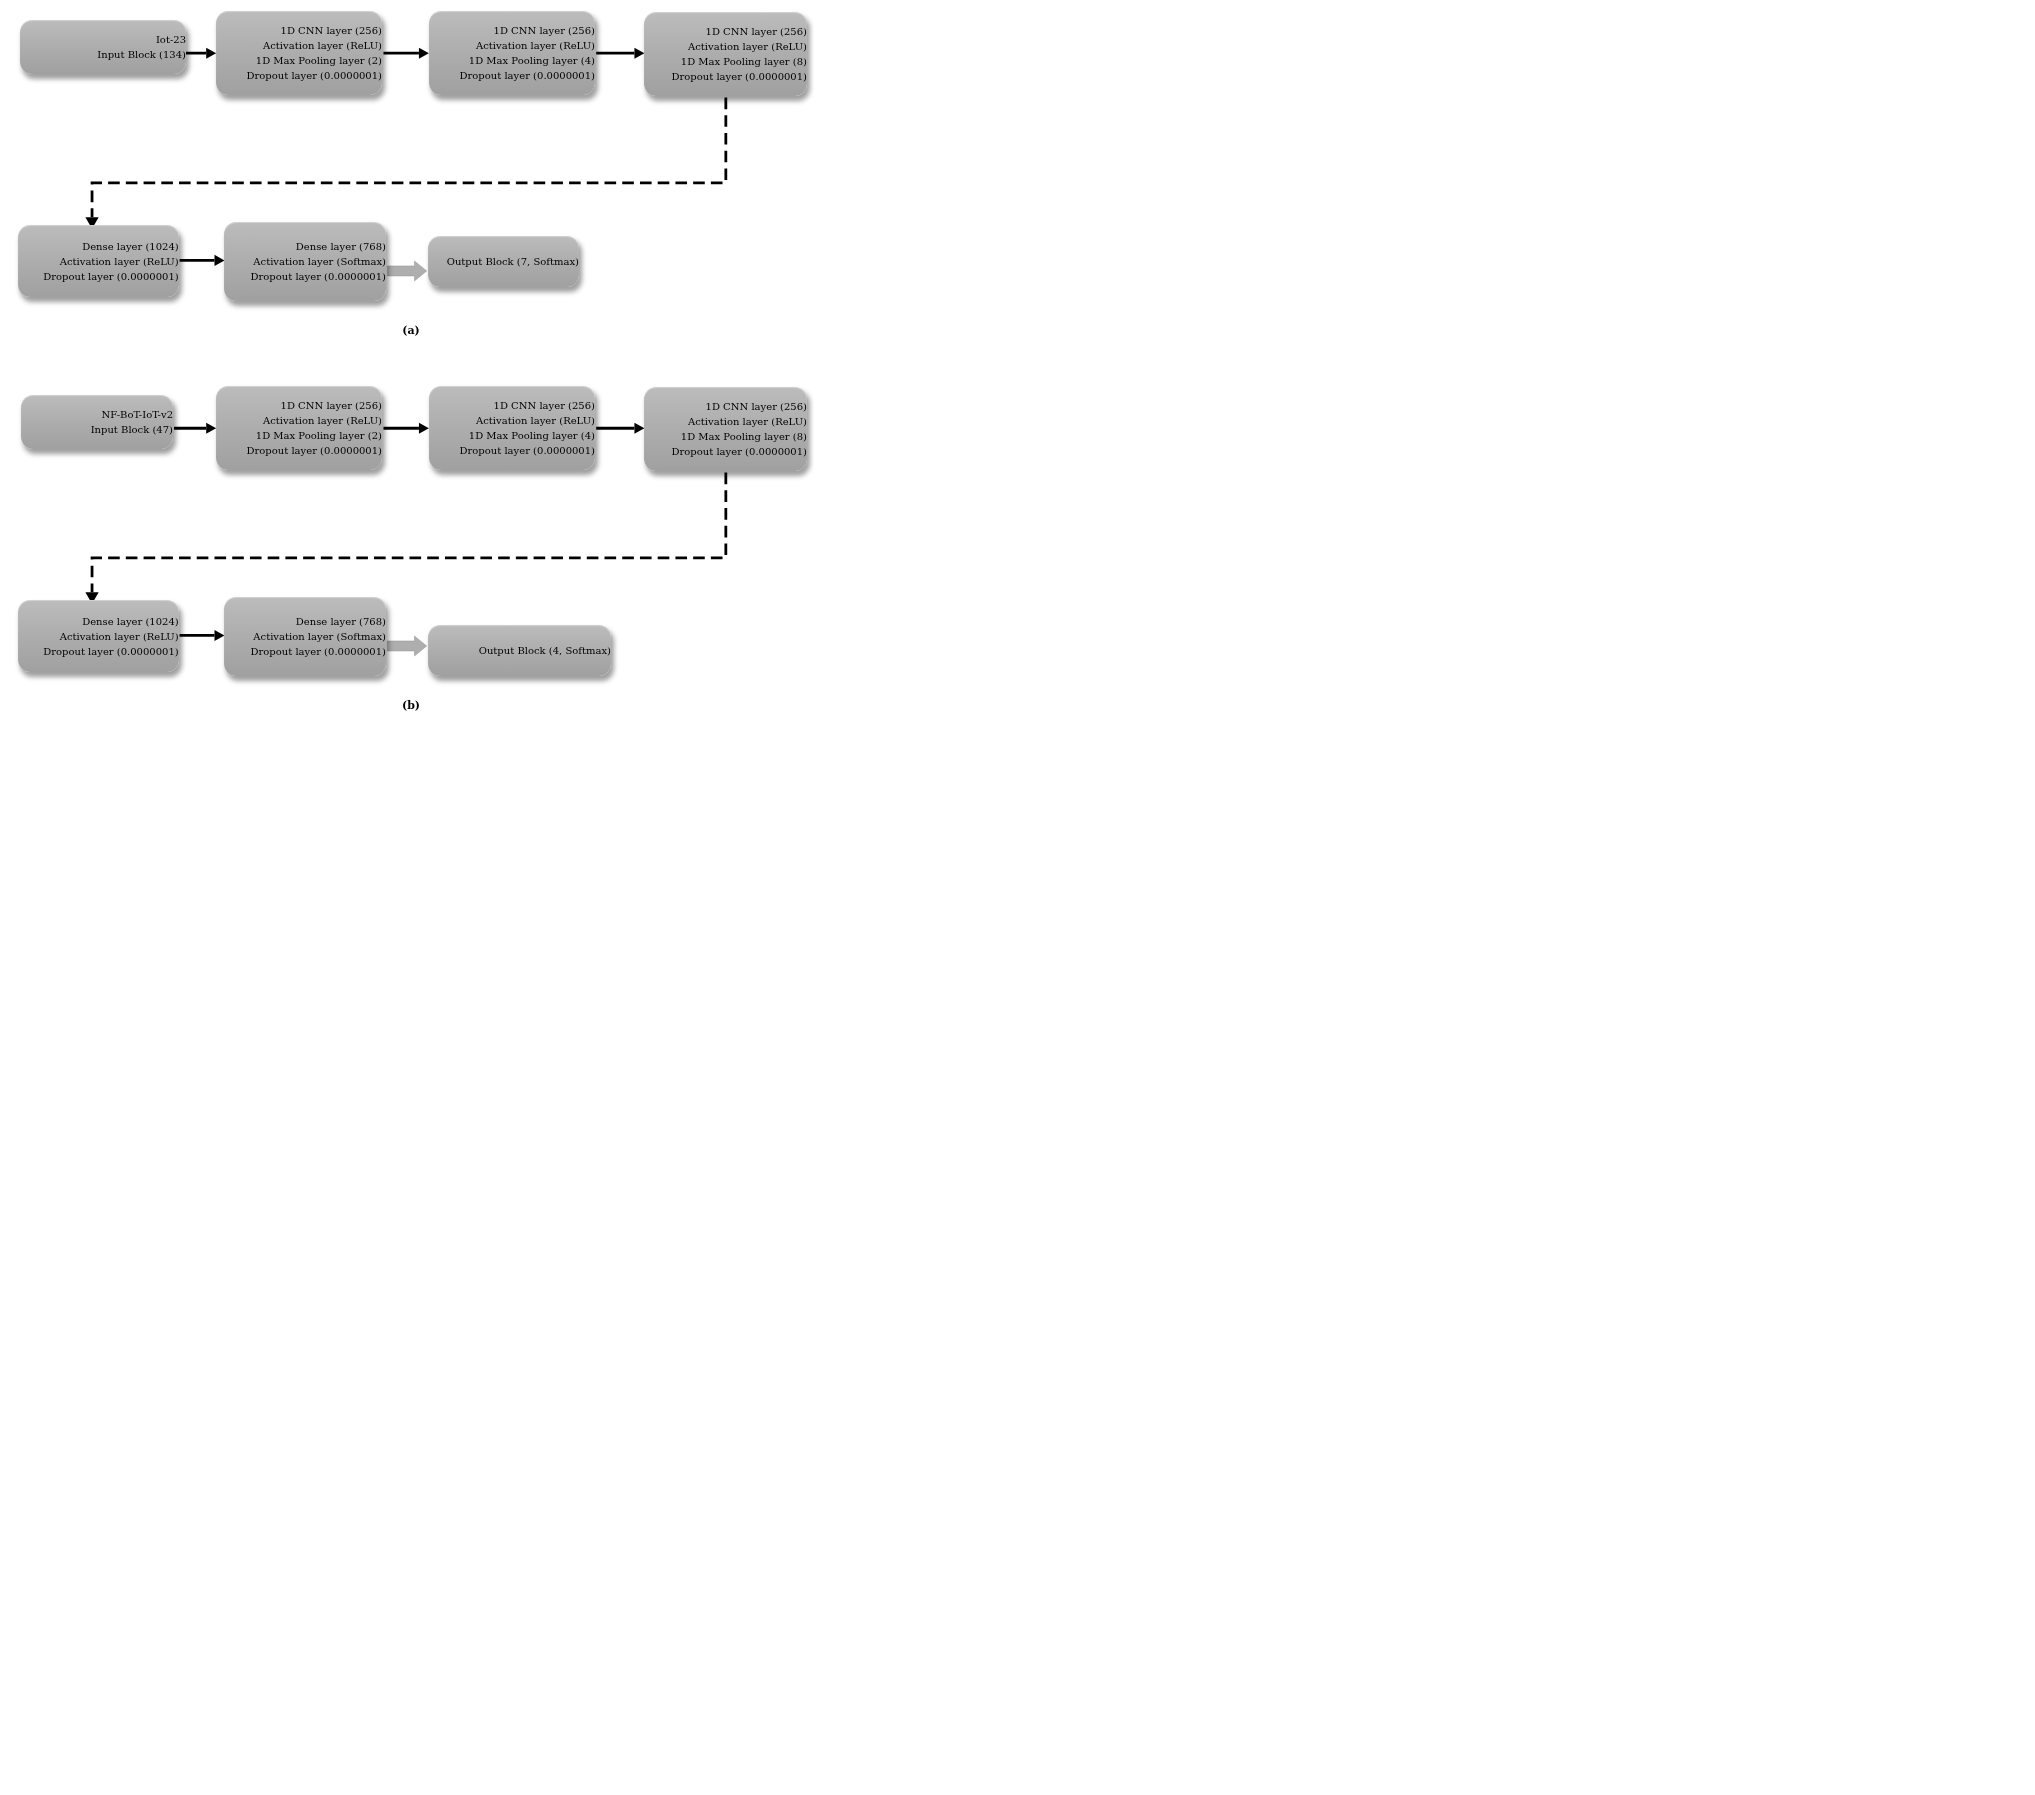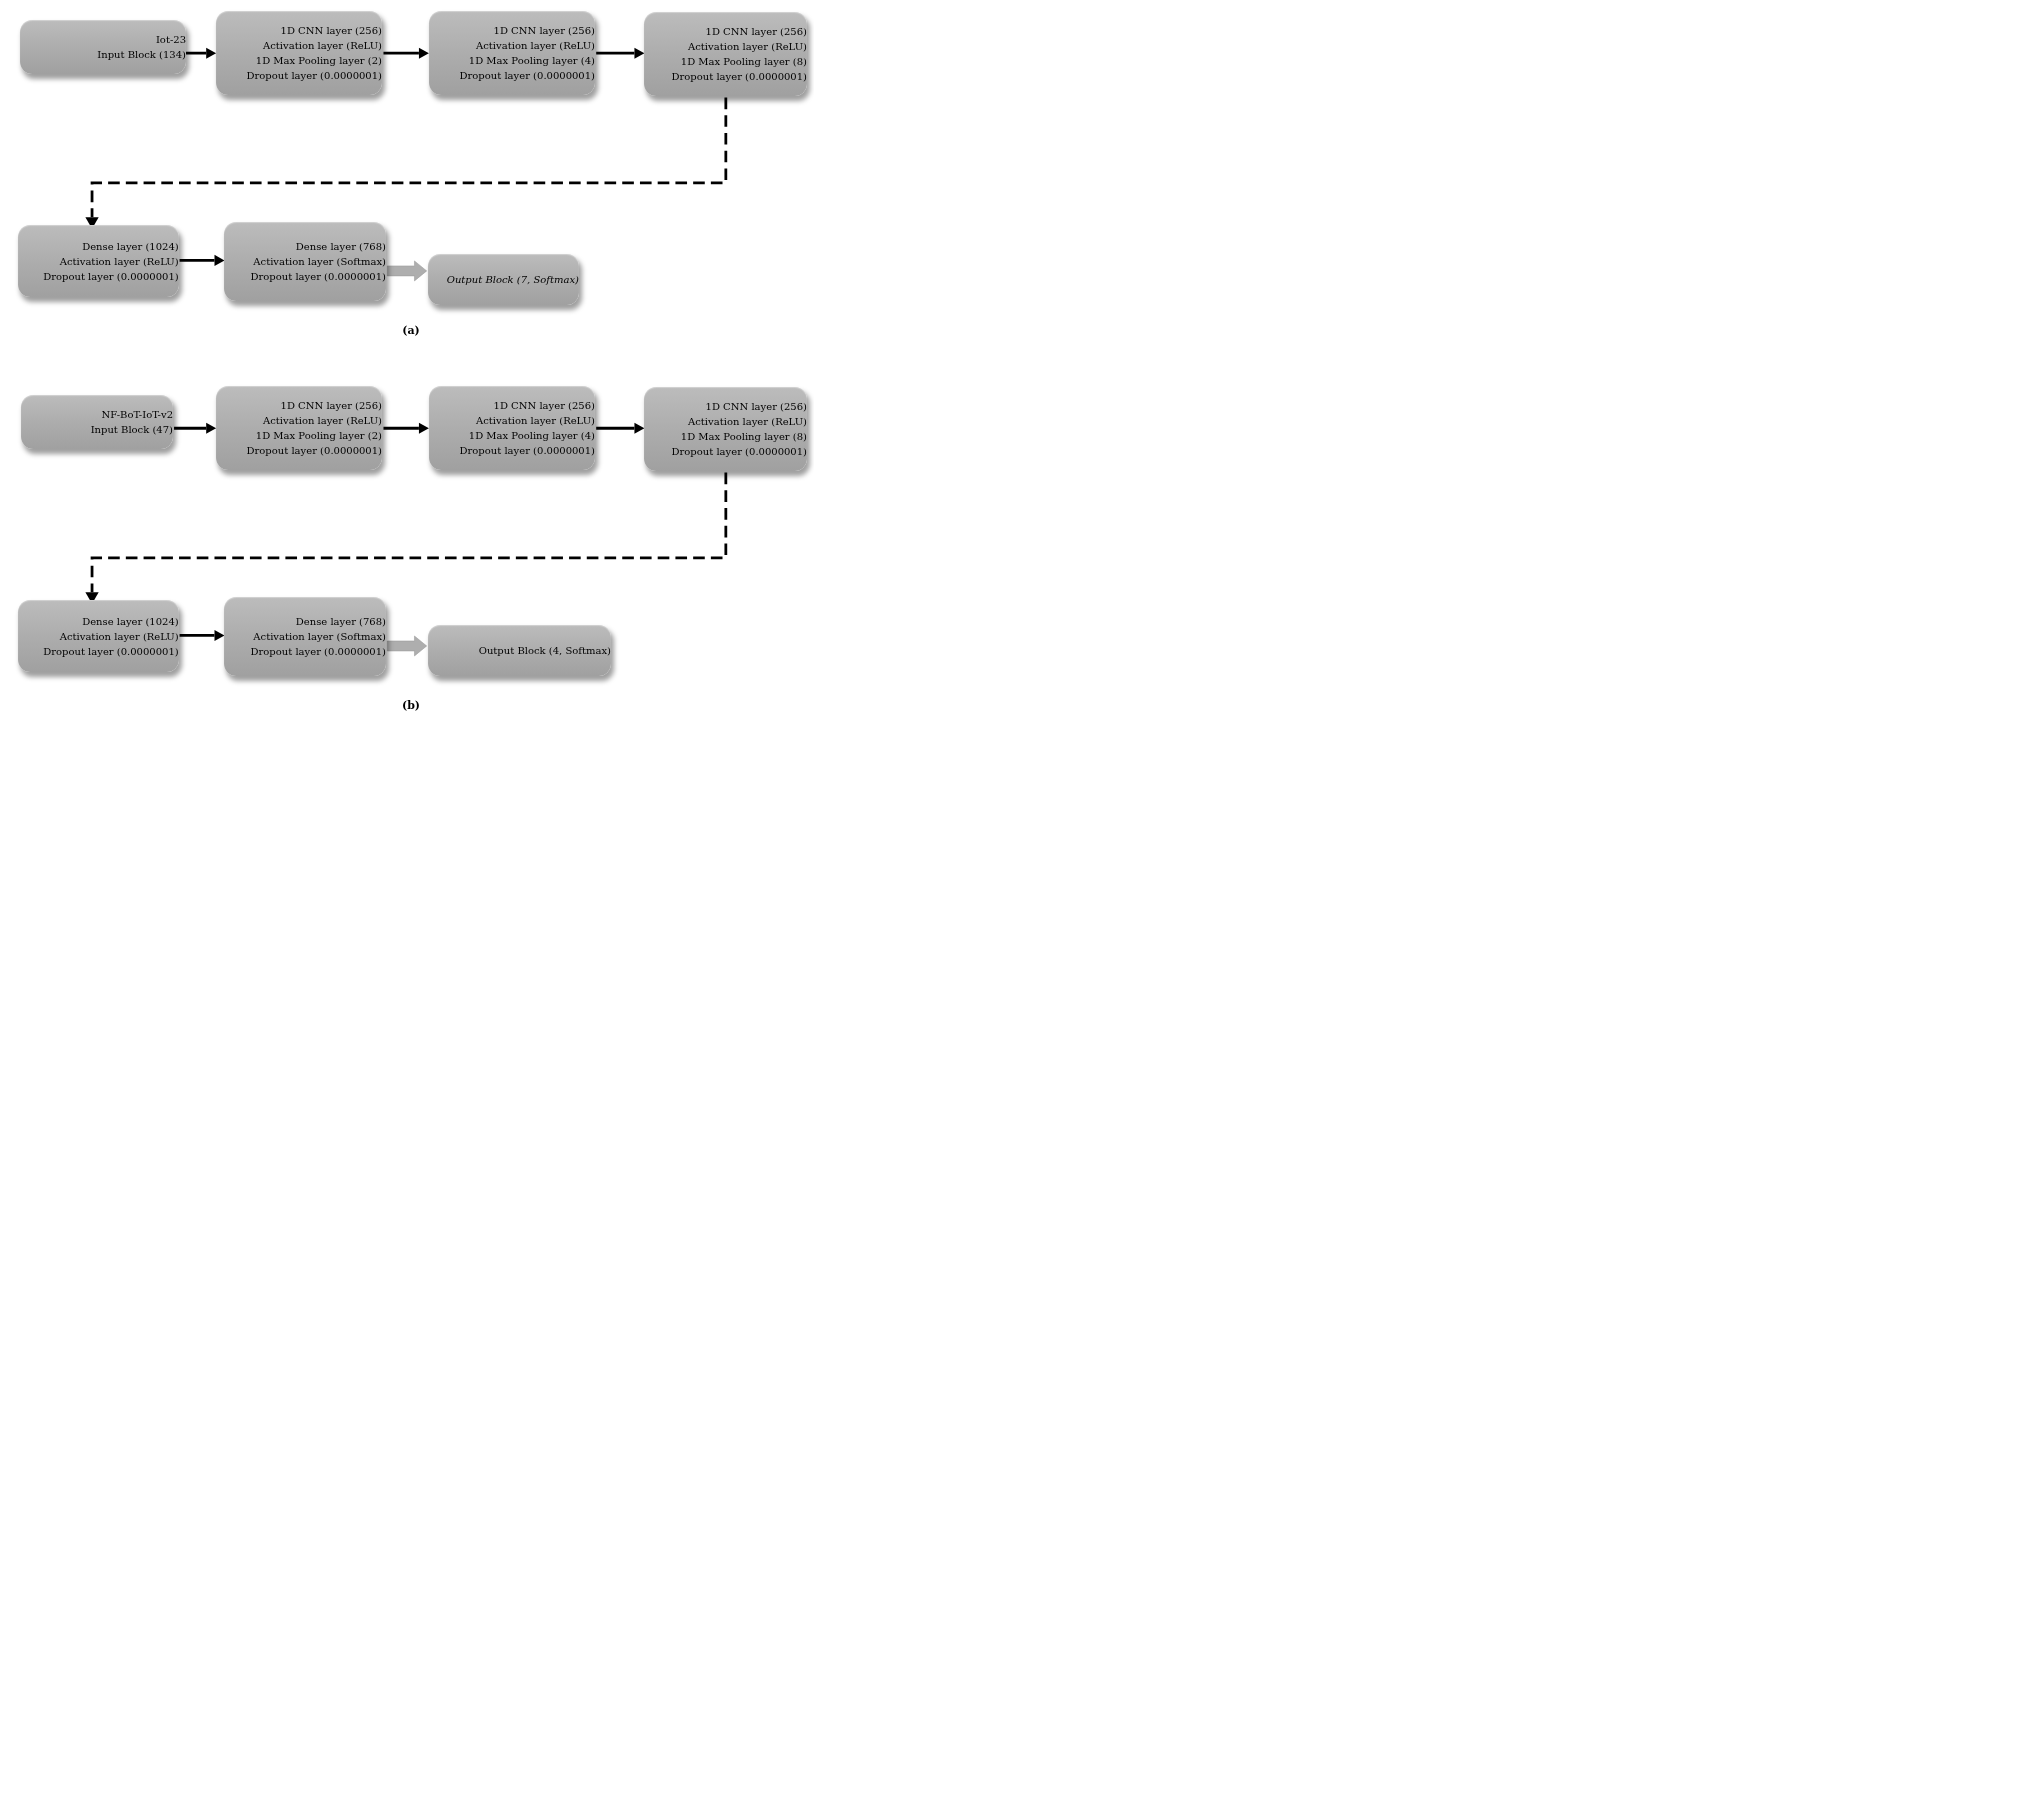--- a/index.html
+++ b/index.html
@@ -46,21 +46,21 @@
     font-size: 11px;
     font-weight: bold;
   }
   
   .a-input  { left: 20px;   top: 20px;  width: 152px; height: 54px; padding-left: 14px;  }
   .a-conv1  { left: 216px;  top: 11px;  width: 166px; height: 84px; }
   .a-conv2  { left: 429px;  top: 11px;  width: 166px; height: 84px; }
   .a-conv3  { left: 644px; top: 12.2px;  width: 163px; height: 84px; }
   .a-dense1 { left: 17.7px;   top: 225px; width: 161px; height: 72px; }
   .a-dense2 { left: 224px;  top: 222px; width: 162px; height: 79px; }
-  .a-output { left: 428px;  top: 254px; width: 151px; height: 51px; font-style: italic;  }
+  .a-output { left: 428px;  top: 236px; width: 151px; height: 51px;  }
   .a-label  { left: 378px;  top: 324px; }
   
   .b-input  { left: 21px;   top: 395px;  width: 152px; height: 54px;  }
   .b-conv1  { left: 216px;  top: 386px;  width: 166px; height: 84px; }
   .b-conv2  { left: 429px;  top: 386px;  width: 166px; height: 84px; }
   .b-conv3  { left: 644px; top: 387px;  width: 163px; height: 84px; }
   .b-dense1 { left: 17.7px;   top: 600px; width: 161px; height: 72px; }
   .b-dense2 { left: 224px;  top: 597px; width: 162px; height: 79px; }
   .b-output { left: 428px;  top: 625px; width: 151px; height: 51px; padding-left: 32px;  }
   .b-label  { left: 378px;  top: 699px; }

